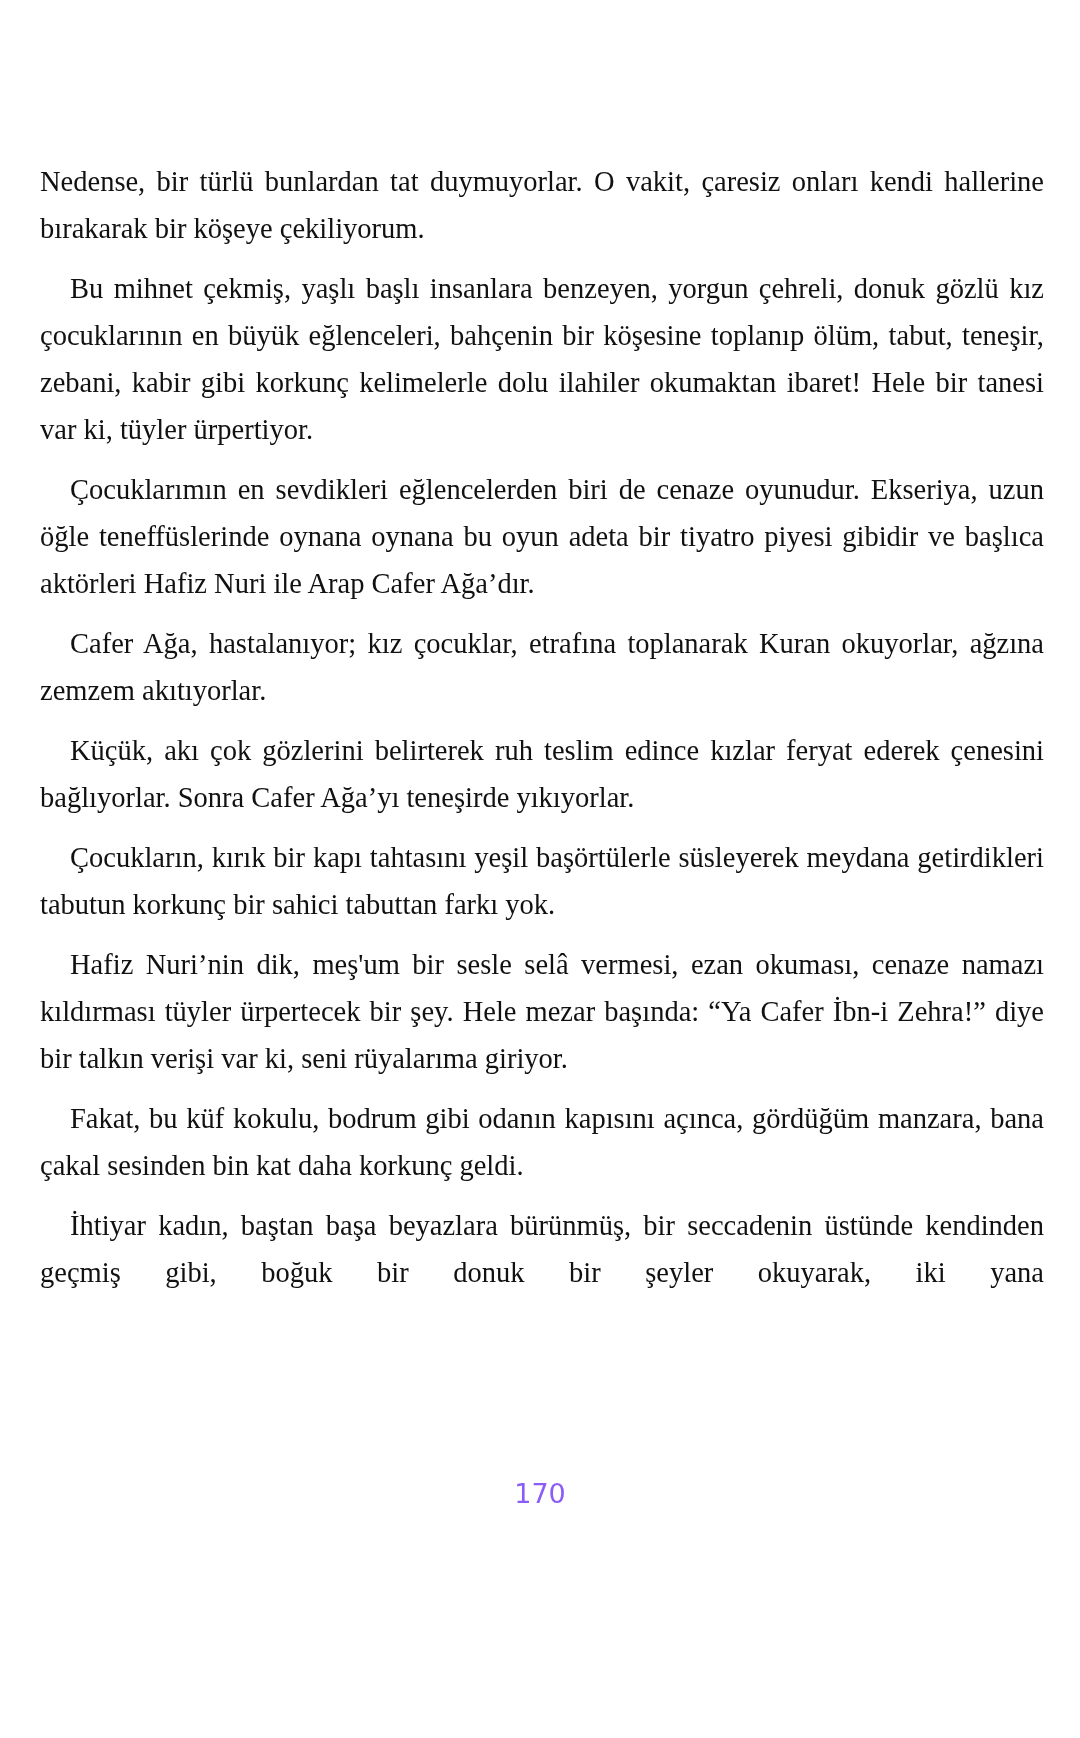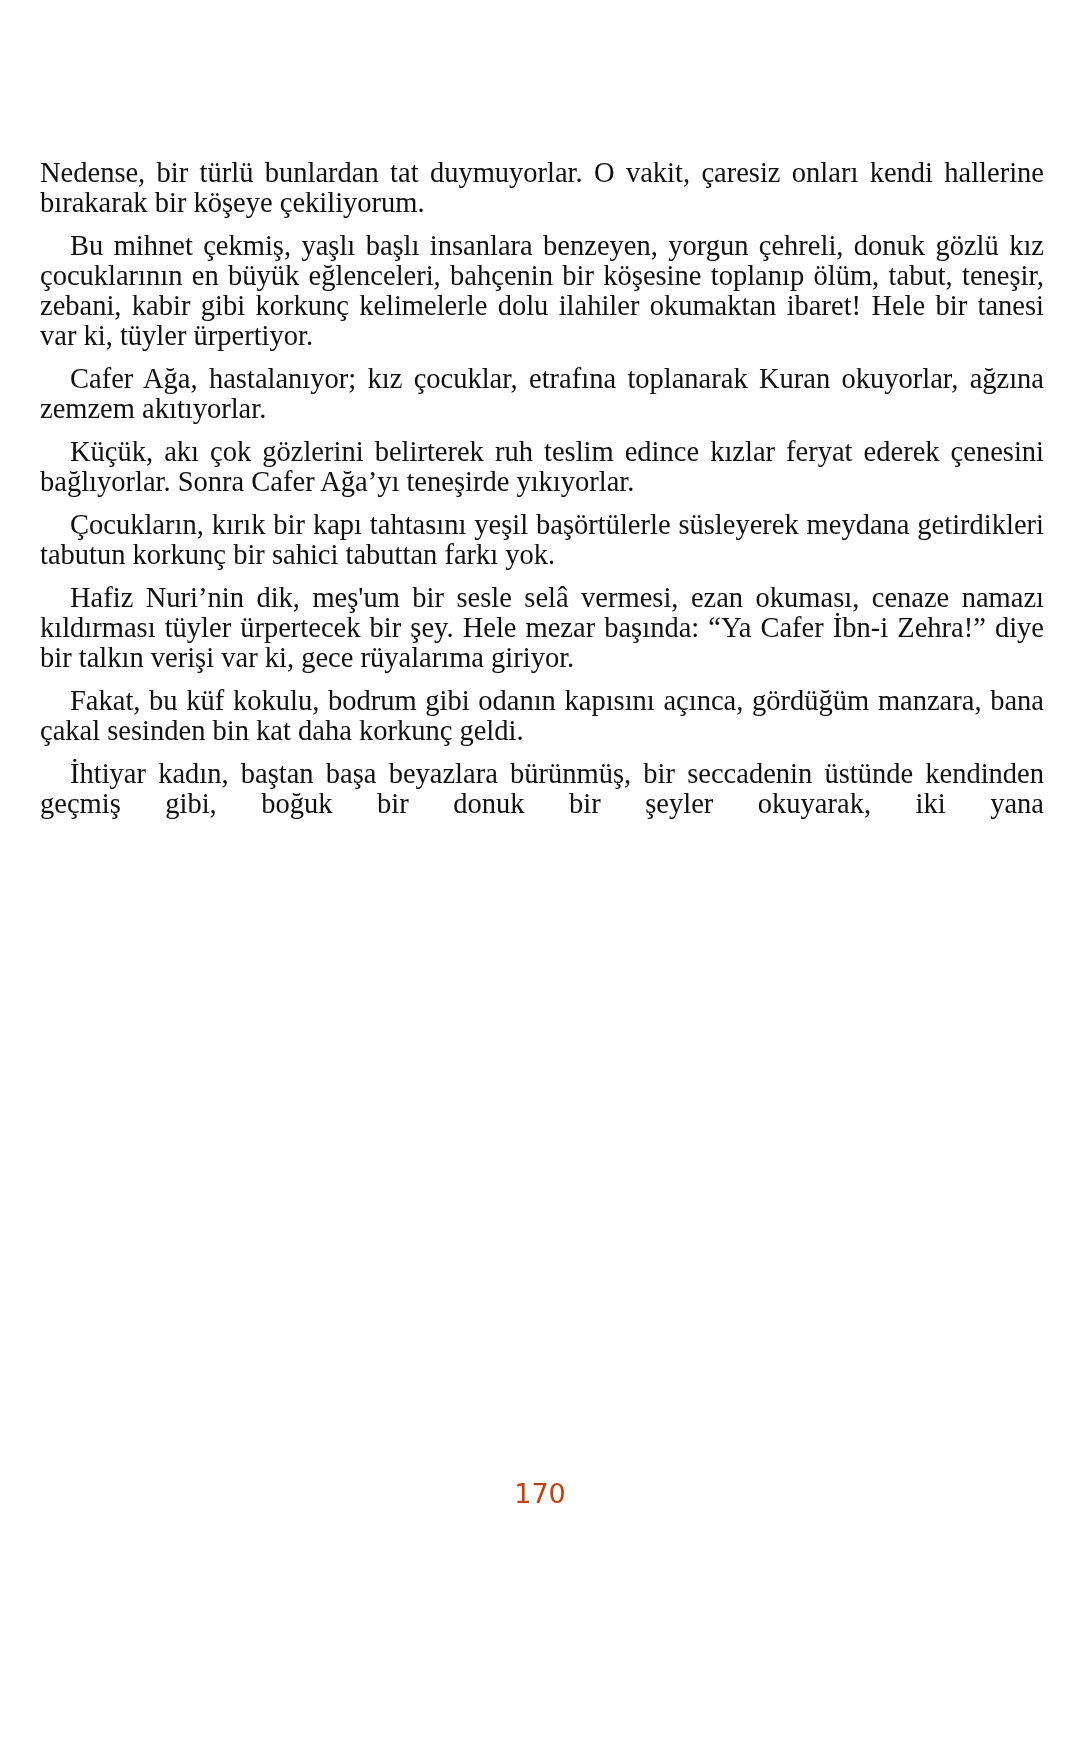--- a/index.html
+++ b/index.html
@@ -14,21 +14,21 @@
       overflow: hidden;
     }
     .page {
       position: absolute;
       left: 40px;
       top: 158px;
       width: 1004px;
       color: #111111;
       font-family: "Liberation Serif", "DejaVu Serif", serif;
       font-size: 28.5px;
-      line-height: 30px;
+      line-height: 47px;
     }
     .para {
       margin: 0 0 13px 0;
       text-align: justify;
       text-indent: 30px;
       hyphens: none;
     }
     .para.no-indent {
       text-indent: 0;
     }
@@ -36,31 +36,32 @@
       text-align-last: justify;
     }
     .page-number {
       position: absolute;
       left: 0;
       width: 1080px;
       top: 1478px;
       text-align: center;
       font-family: "DejaVu Sans", "Liberation Sans", sans-serif;
       font-size: 27px;
-      color: #c2410c;
+      color: #8b5cf6;
       letter-spacing: 0px;
     }
   </style>
 </head>
 <body>
 
 <div class="page">
   <p class="para no-indent">Nedense, bir türlü bunlardan tat duymuyorlar. O vakit, çaresiz onları kendi hallerine bırakarak bir köşeye çekiliyorum.</p>
   <p class="para">Bu mihnet çekmiş, yaşlı başlı insanlara benzeyen, yorgun çehreli, donuk gözlü kız çocuklarının en büyük eğlenceleri, bahçenin bir köşesine toplanıp ölüm, tabut, teneşir, zebani, kabir gibi korkunç kelimelerle dolu ilahiler okumaktan ibaret! Hele bir tanesi var ki, tüyler ürpertiyor.</p>
+  <p class="para">Çocuklarımın en sevdikleri eğlencelerden biri de cenaze oyunudur. Ekseriya, uzun öğle teneffüslerinde oynana oynana bu oyun adeta bir tiyatro piyesi gibidir ve başlıca aktörleri Hafiz Nuri ile Arap Cafer Ağa’dır.</p>
   <p class="para">Cafer Ağa, hastalanıyor; kız çocuklar, etrafına toplanarak Kuran okuyorlar, ağzına zemzem akıtıyorlar.</p>
   <p class="para">Küçük, akı çok gözlerini belirterek ruh teslim edince kızlar feryat ederek çenesini bağlıyorlar. Sonra Cafer Ağa’yı teneşirde yıkıyorlar.</p>
   <p class="para">Çocukların, kırık bir kapı tahtasını yeşil başörtülerle süsleyerek meydana getirdikleri tabutun korkunç bir sahici tabuttan farkı yok.</p>
-  <p class="para">Hafiz Nuri’nin dik, meş'um bir sesle selâ vermesi, ezan okuması, cenaze namazı kıldırması tüyler ürpertecek bir şey. Hele mezar başında: “Ya Cafer İbn-i Zehra!” diye bir talkın verişi var ki, gece rüyalarıma giriyor.</p>
+  <p class="para">Hafiz Nuri’nin dik, meş'um bir sesle selâ vermesi, ezan okuması, cenaze namazı kıldırması tüyler ürpertecek bir şey. Hele mezar başında: “Ya Cafer İbn-i Zehra!” diye bir talkın verişi var ki, seni rüyalarıma giriyor.</p>
   <p class="para">Fakat, bu küf kokulu, bodrum gibi odanın kapısını açınca, gördüğüm manzara, bana çakal sesinden bin kat daha korkunç geldi.</p>
   <p class="para last-cut">İhtiyar kadın, baştan başa beyazlara bürünmüş, bir seccadenin üstünde kendinden geçmiş gibi, boğuk bir donuk bir şeyler okuyarak, iki yana</p>
 </div>
 
 <div class="page-number">170</div>
 
 </body></html>

